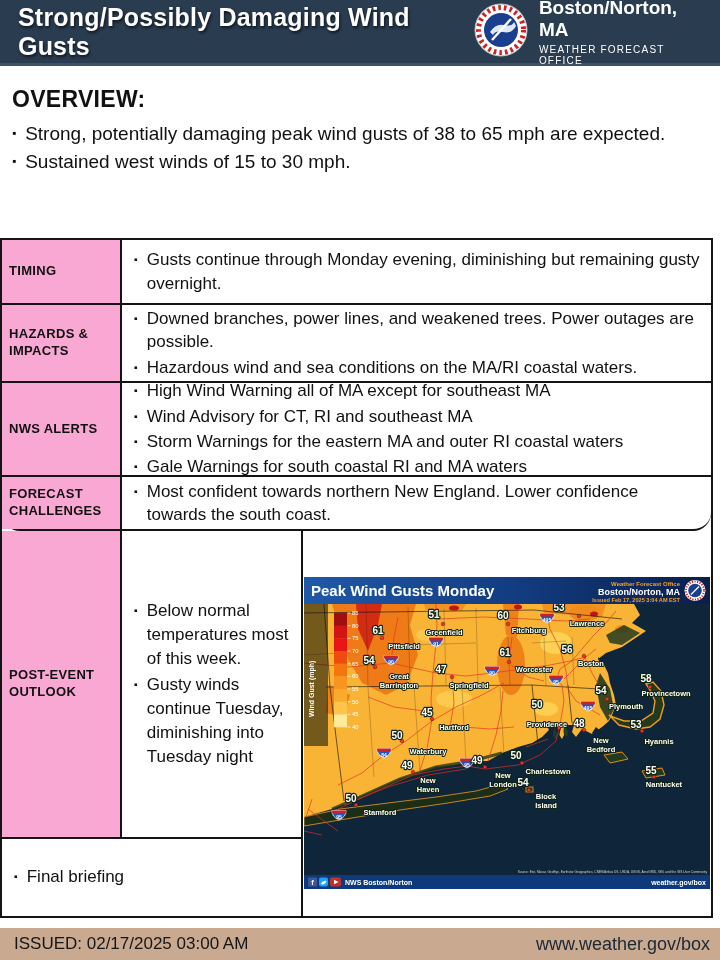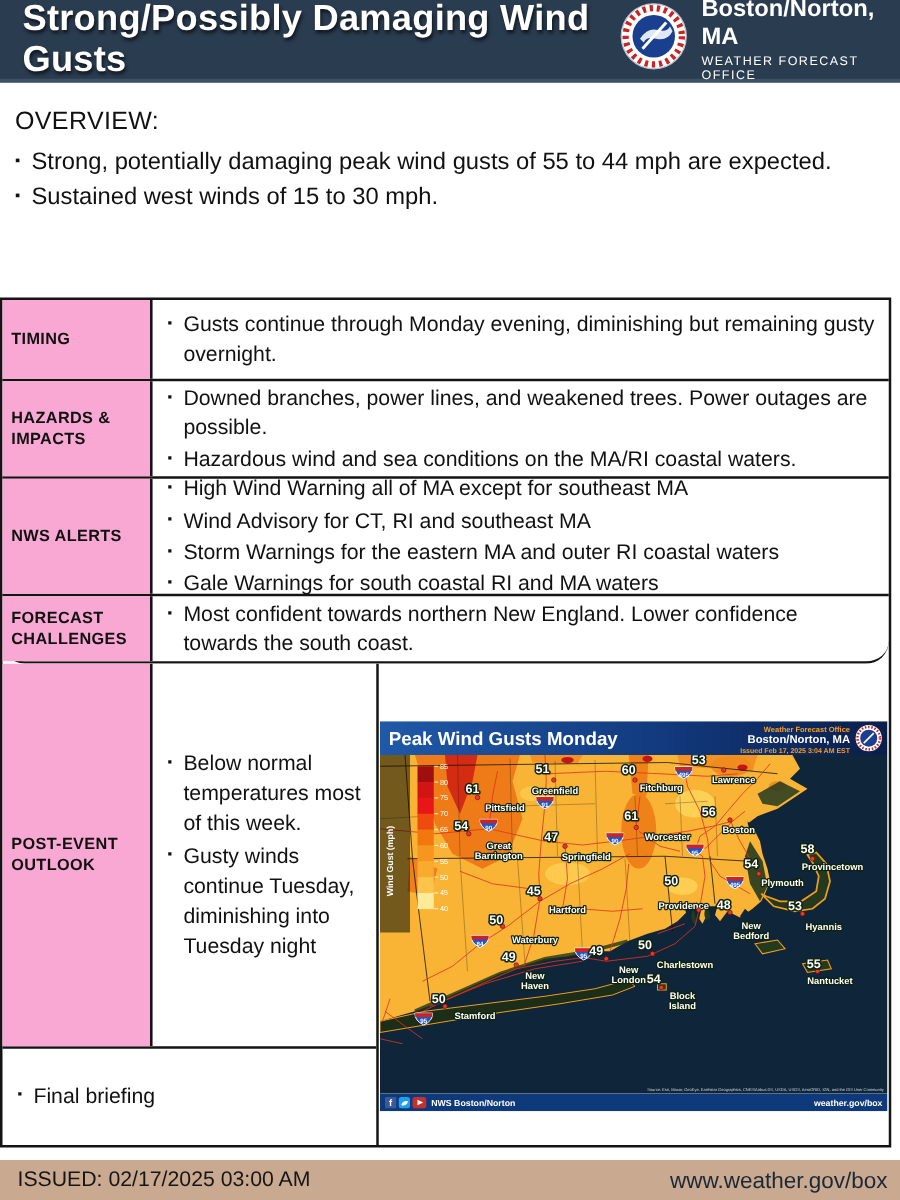--- a/index.html
+++ b/index.html
@@ -10,30 +10,30 @@
     background:#ffffff; color:#111;
     position:relative; overflow:hidden;
   }
   
   .hdr {
     height:66px; background:#2a3c50;
     display:flex; align-items:center; justify-content:space-between;
     padding:0 10px 0 18px; border-bottom:3px solid #3d5064;
   }
   .hdr-title {
-    color:#fff; font-size:29px; font-weight:bold; letter-spacing:.2px;
+    color:#fff; font-size:25px; font-weight:bold; letter-spacing:.2px;
     text-shadow:1px 2px 3px rgba(0,0,0,.65);
   }
   .hdr-right { display:flex; align-items:center; gap:10px; }
   .office { color:#fff; text-align:left; padding-right:6px; }
   .office-name { font-size:19px; font-weight:bold; }
   .office-sub { font-size:10px; letter-spacing:1.2px; margin-top:3px; }
   
   .overview { height:172px; padding:20px 14px 0 12px; }
-  .ov-head { font-size:20px; font-weight:400; letter-spacing:.3px; margin-bottom:8px; }
+  .ov-head { font-size:23px; font-weight:700; letter-spacing:.3px; margin-bottom:8px; }
   .ov-bullets .bullet { font-size:19px; line-height:1.4; }
   
   .bullet { display:flex; gap:9px; align-items:flex-start; margin:1px 0; }
   .bmark { flex:0 0 auto; font-size:.62em; line-height:inherit; transform:translateY(.35em); }
   
   .btable { width:713px; border:2px solid #141414; }
   .trow { display:flex; border-bottom:2px solid #141414; }
   .trow:last-child { border-bottom:none; }
   .lbl {
     flex:0 0 120px; background:#f9a8d4; border-right:2px solid #141414;
@@ -85,21 +85,21 @@
       <div class="office-sub">WEATHER FORECAST OFFICE</div>
     </div>
   </div>
 </div>
 
 <div class="overview">
   <div class="ov-head">OVERVIEW:</div>
   <div class="ov-bullets">
       <div class="bullet">
         <span class="bmark">▪</span>
-        <span>Strong, potentially damaging peak wind gusts of 55 to 44 mph are expected.</span>
+        <span>Strong, potentially damaging peak wind gusts of 38 to 65 mph are expected.</span>
       </div>
       <div class="bullet">
         <span class="bmark">▪</span>
         <span>Sustained west winds of 15 to 30 mph.</span>
       </div>
     </div>
 </div>
 
 <div class="btable">
   <div class="trow r-timing">

